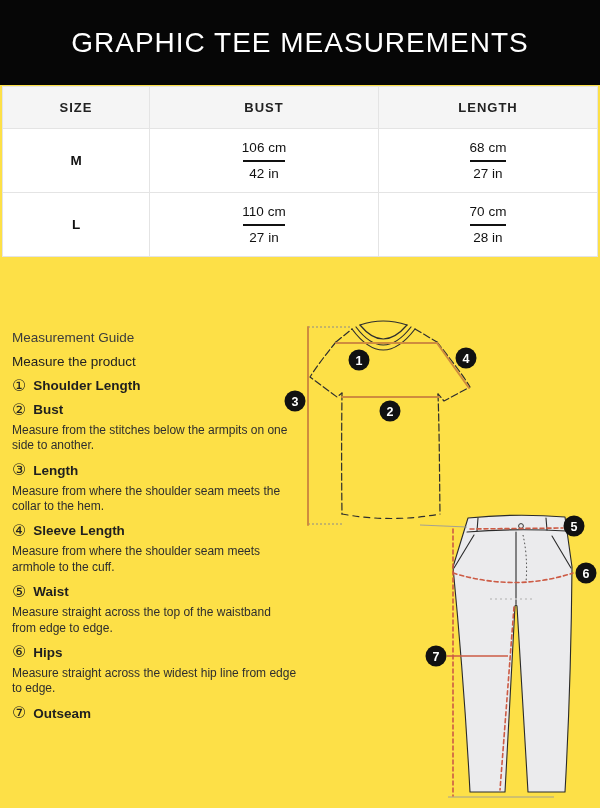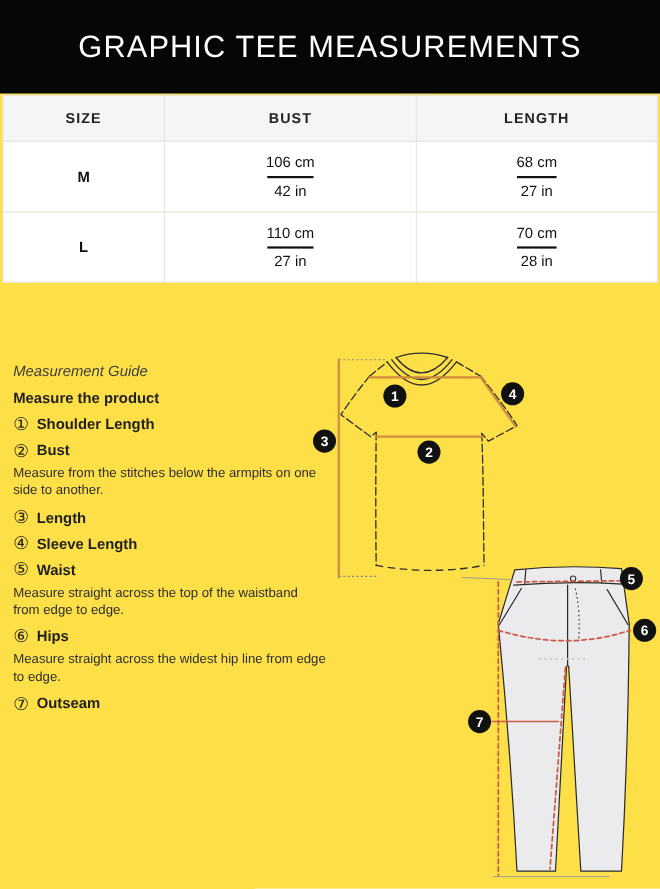--- a/index.html
+++ b/index.html
@@ -19,22 +19,22 @@
   .size-table th { background:#f5f5f5; height:42px; font-size:13px; font-weight:bold; letter-spacing:1px; color:#222; }
   .size-table td { height:64px; font-size:13.5px; color:#111; background:#fff; }
   .size-cell { font-weight:bold; font-size:14px; }
   .frac { display:inline-block; }
   .frac .rule { height:2px; background:#111; margin:4px auto; }
   .rule-b { width:42px; } .rule-l { width:36px; }
   .frac div { line-height:1.15; }
 
   
   .guide { position:absolute; left:12px; top:330px; width:286px; }
-  .g-title { font-size:13.5px; color:#3c3c3c; font-weight:400; margin:0 0 9px;font-style:italic; }
-  .g-sub { font-size:13.5px; color:#222; font-weight:bold; margin:0 0 6px; }
+  .g-title { font-size:13.5px; color:#3c3c3c; font-weight:400; margin:0 0 9px; }
+  .g-sub { font-size:13.5px; color:#222; font-weight:normal; margin:0 0 6px; }
   .g-item-h { display:flex; align-items:center; margin:0 0 3px; height:21px; }
   .g-num { font-size:16px; color:#222; margin-right:7px; font-family:"DejaVu Sans",sans-serif; line-height:1; }
   .g-label { font-size:13.5px; font-weight:bold; color:#1f1f1f; }
   .g-desc { font-size:12px; line-height:1.28; color:#2e2e2e; margin:0 0 6px; }
 
   
   .tee-svg { position:absolute; left:283px; top:315px; }
   .pants-svg { position:absolute; left:420px; top:505px; }
   .ol { fill:none; stroke:#2e2e2e; stroke-width:1.2; stroke-linecap:round; stroke-linejoin:round; }
   .ol-d { stroke-dasharray:7 3; }
@@ -128,27 +128,29 @@
         <span class="g-label">Bust</span>
       </div>
       <p class="g-desc">Measure from the stitches below the armpits on one side to another.</p>
     </div>
 
     <div>
       <div class="g-item-h">
         <span class="g-num">③</span>
         <span class="g-label">Length</span>
       </div>
+      <p class="g-desc">Measure from where the shoulder seam meets the collar to the hem.</p>
     </div>
 
     <div>
       <div class="g-item-h">
         <span class="g-num">④</span>
         <span class="g-label">Sleeve Length</span>
       </div>
+      <p class="g-desc">Measure from where the shoulder seam meets armhole to the cuff.</p>
     </div>
 
     <div>
       <div class="g-item-h">
         <span class="g-num">⑤</span>
         <span class="g-label">Waist</span>
       </div>
       <p class="g-desc">Measure straight across the top of the waistband from edge to edge.</p>
     </div>
 

